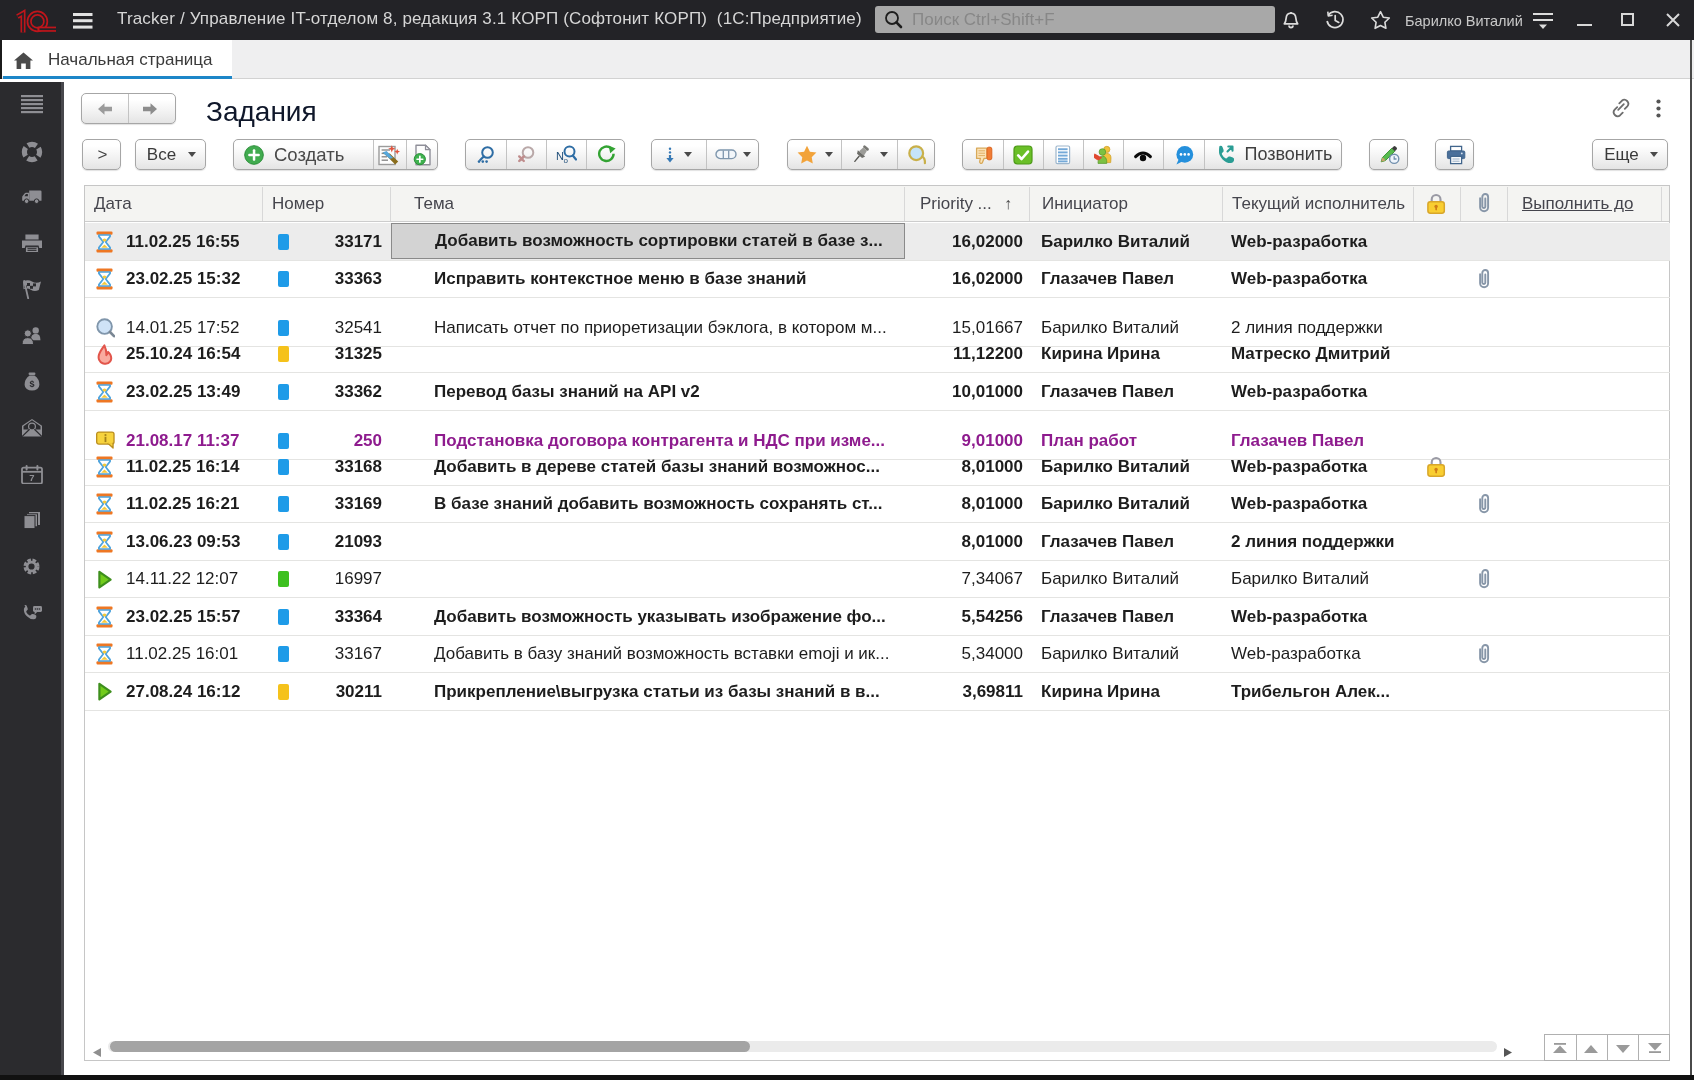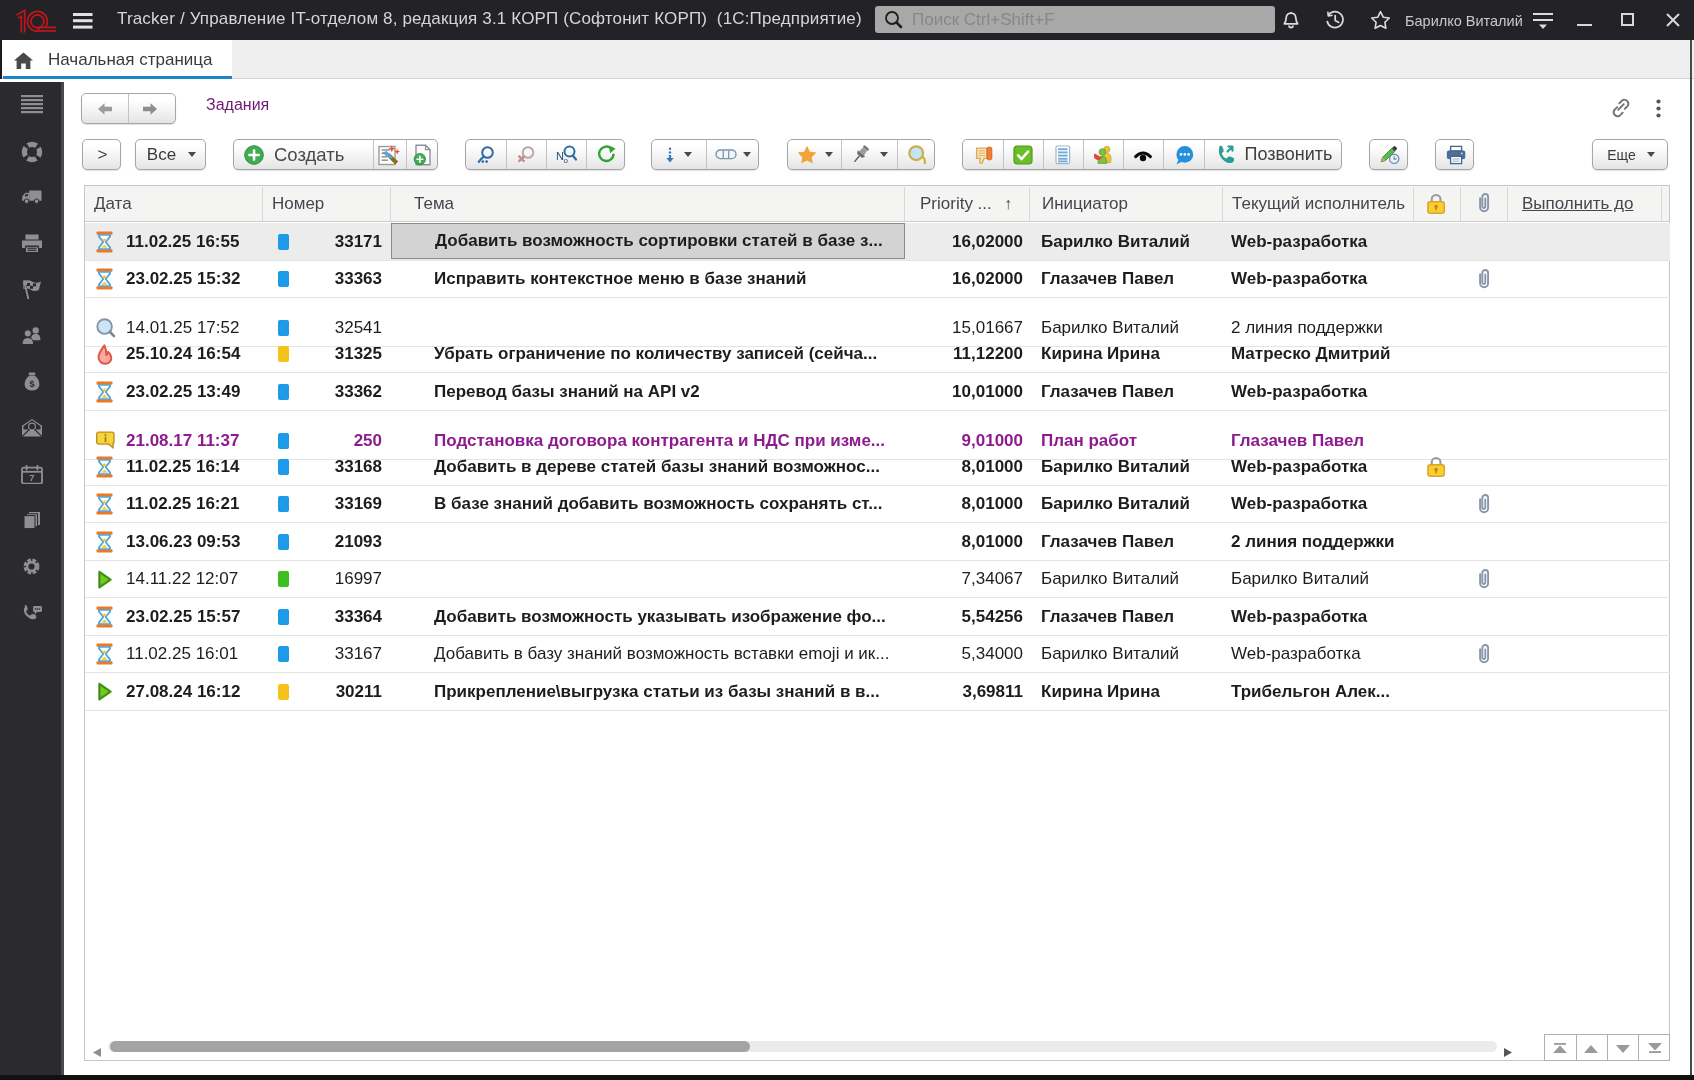--- a/index.html
+++ b/index.html
@@ -149,21 +149,21 @@
 <div class="abs" style="left:0;top:1075px;width:1694px;height:5px;background:#111;"></div>
 <div class="abs" style="left:1690px;top:40px;width:2px;height:1035px;background:#4a4a4a;"></div>
 <div class="abs" style="left:81px;top:93px;width:95px;height:31px;border:1px solid #a6a6a6;border-radius:5px;background:linear-gradient(#ffffff 20%,#efefef 70%,#e4e4e4);box-shadow:0 1px 1px rgba(0,0,0,.12);"></div>
 <div class="abs" style="left:128px;top:94px;width:1px;height:29px;background:#c3c3c3;"></div>
 <div class="abs" style="left:95px;top:101px;"><svg width="19" height="16" viewBox="0 0 19 16" style="">
       <path d="M9.5 2.2 L3 8 l6.5 5.8 v-3.6 H17 V5.8 H9.5 Z" fill="#9b9b9b"></path>
     </svg></div>
 <div class="abs" style="left:141px;top:101px;"><svg width="19" height="16" viewBox="0 0 19 16" style="">
       <path d="M9.5 2.2 L16 8 l-6.5 5.8 v-3.6 H2 V5.8 h7.5 Z" fill="#8c8c8c"></path>
     </svg></div>
-<div class="abs" style="left:206px;top:96px;font-size:16px;color:#701a75;">Задания</div>
+<div class="abs" style="left:206px;top:96px;font-size:28px;color:#0f172a;">Задания</div>
 <div class="abs" style="left:1610px;top:98px;"><svg width="21" height="20" viewBox="0 0 21 20" style="">
       <g fill="none" stroke="#6e6e6e" stroke-width="1.8" stroke-linecap="round">
         <path d="M8.2 11.8 l5.6-5.6"></path>
         <path d="M9.3 5.3 l2.5-2.5 a3.9 3.9 0 0 1 5.5 5.5 l-2.5 2.5"></path>
         <path d="M12.7 14.7 l-2.5 2.5 a3.9 3.9 0 0 1 -5.5-5.5 l2.5-2.5"></path>
       </g>
     </svg></div>
 <div class="abs" style="left:1656px;top:99px;"><svg width="5" height="19" viewBox="0 0 5 19" style="">
       <circle cx="2.5" cy="2.5" r="2.1" fill="#555"></circle>
       <circle cx="2.5" cy="9.5" r="2.1" fill="#555"></circle>
@@ -386,21 +386,21 @@
         <rect x="1.4" y="6" width="17.4" height="7.6" rx="1.2" fill="#4a6f9a" stroke="#41658c" stroke-width="1"></rect>
         <rect x="4.6" y="11.4" width="11" height="7.2" fill="#fff" stroke="#41658c" stroke-width="1.3"></rect>
         <line x1="6.4" y1="14" x2="13.6" y2="14" stroke="#9fb3c8" stroke-width="1.1"></line>
         <line x1="6.4" y1="16.2" x2="13.6" y2="16.2" stroke="#9fb3c8" stroke-width="1.1"></line>
         <circle cx="15.8" cy="8.4" r=".9" fill="#d9e4ef"></circle>
       </svg>
     </div>
   </div>
 <div class="btn" style="left:1592px;width:76px;">
     <div class="bseg" style="left:0px;width:76px;">
-      <span style="font-size:14px;color:#3a3a3a;">Еще</span>
+      <span style="font-size:17px;color:#3a3a3a;">Еще</span>
       <span class="caret" style="margin-left:11px;"></span>
     </div>
   </div>
 <div class="abs" style="left:84px;top:185px;width:1586px;height:876px;border:1px solid #c6c6c6;background:#fff;"></div>
 <div class="abs" style="left:85px;top:186px;width:1584px;height:36px;background:#f4f4f2;border-bottom:1px solid #cdcdcd;">
 <div class="hdrlbl" style="left:9px;">Дата</div>
 <div class="hdrlbl" style="left:187px;">Номер</div>
 <div class="hdrlbl" style="left:329px;">Тема</div>
 <div class="hdrlbl" style="left:835px;">Priority ...</div>
 <div class="hdrlbl" style="left:957px;">Инициатор</div>
@@ -477,36 +477,36 @@
         <svg width="19" height="20" viewBox="0 0 19 20" style="">
           <circle cx="8.6" cy="8.6" r="7.3" fill="#cfe3f7" stroke="#8096ab" stroke-width="1.9"></circle>
           <line x1="14" y1="14" x2="18" y2="18.2" stroke="#7a8794" stroke-width="2.6" stroke-linecap="round"></line>
         </svg>
       </div>
 <div class="cell" style="left:41px;color:#1d1d1d;">14.01.25 17:52</div>
 <div class="cell" style="left:193px;">
         <div style="width:11px;height:16px;border-radius:2px;background:#1e9be8;"></div>
       </div>
 <div class="cell num" style="left:215px;width:82px;color:#1d1d1d;">32541</div>
+<div class="cell" style="left:349px;color:#1d1d1d;">Написать отчет по приоретизации бэклога, в котором м...</div>
 <div class="cell num" style="left:828px;width:110px;color:#1d1d1d;">15,01667</div>
 <div class="cell" style="left:956px;color:#1d1d1d;">Барилко Виталий</div>
 <div class="cell" style="left:1146px;color:#1d1d1d;">2 линия поддержки</div>
 </div>
 <div class="row" style="top:112.5px;">
 <div class="cell" style="left:11px;width:20px;">
         <svg width="17" height="21" viewBox="0 0 17 21" style="">
           <path d="M8.4 1.4 C6.2 4.6 4.0 7.4 3.0 10.6 C1.8 14.4 3.4 18.0 6.6 19.2 C9.4 20.2 12.6 19.6 14.2 17.4 C15.6 15.4 15.4 12.8 14.2 10.6 C13.6 9.6 12.9 8.7 12.1 7.9 C11.9 9.3 11.3 10.3 10.3 11.1 C10.5 7.7 9.7 4.3 8.4 1.4 Z" fill="#f9ab9f" stroke="#e2554b" stroke-width="2" stroke-linejoin="round"></path>
         </svg>
       </div>
 <div class="cell b" style="left:41px;color:#1d1d1d;">25.10.24 16:54</div>
 <div class="cell" style="left:193px;">
         <div style="width:11px;height:16px;border-radius:2px;background:#f5c21b;"></div>
       </div>
 <div class="cell num b" style="left:215px;width:82px;color:#1d1d1d;">31325</div>
-<div class="cell b" style="left:349px;color:#1d1d1d;">Убрать ограничение по количеству записей (сейча...</div>
 <div class="cell num b" style="left:828px;width:110px;color:#1d1d1d;">11,12200</div>
 <div class="cell b" style="left:956px;color:#1d1d1d;">Кирина Ирина</div>
 <div class="cell b" style="left:1146px;color:#1d1d1d;">Матреско Дмитрий</div>
 </div>
 <div class="row" style="top:150.0px;">
 <div class="cell" style="left:11px;width:20px;">
         <svg width="17" height="22" viewBox="0 0 17 22" style="">
           <rect x="0.5" y="0.4" width="16" height="3.4" rx="1" fill="#ee7723"></rect>
           <rect x="0.5" y="18.2" width="16" height="3.4" rx="1" fill="#ee7723"></rect>
           <path d="M2.9 4 h11.2 v1.4 L9.7 11 l4.4 5.6 v1.4 H2.9 v-1.4 L7.3 11 L2.9 5.4 Z" fill="#ffffff" stroke="#4da3dc" stroke-width="1.7" stroke-linejoin="round"></path>

